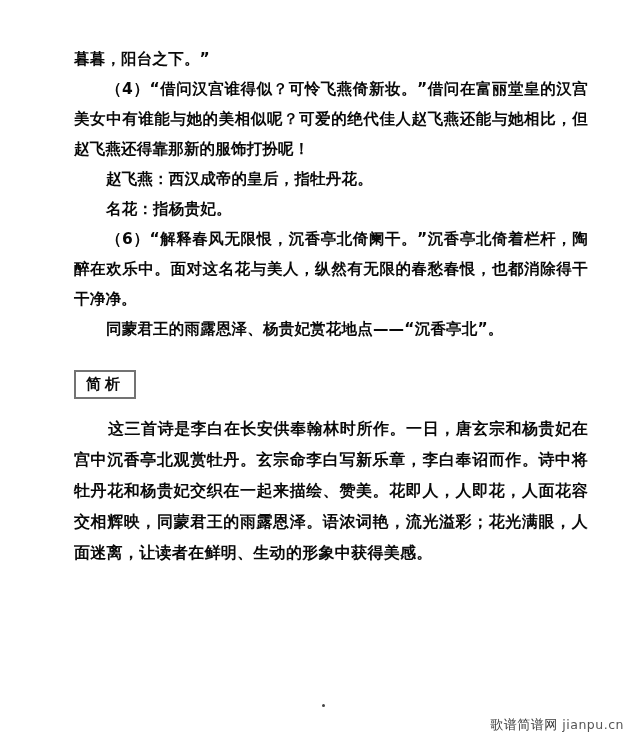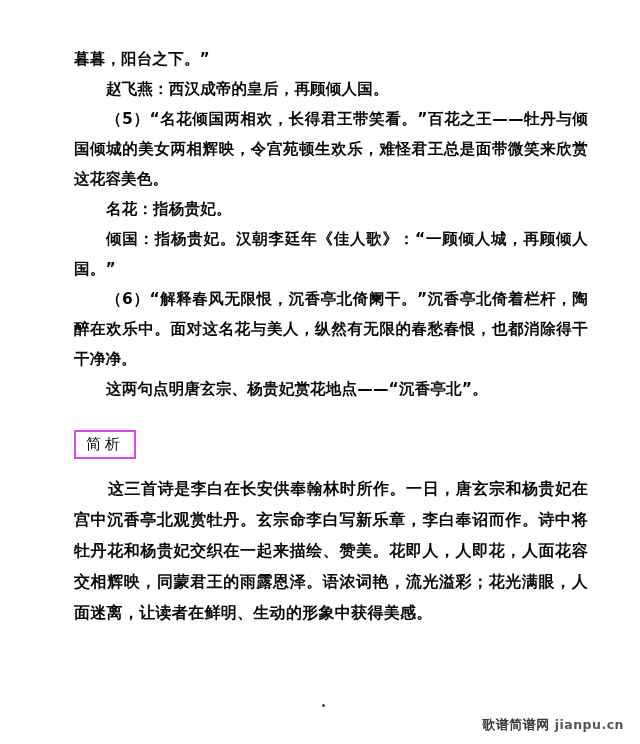--- a/index.html
+++ b/index.html
@@ -30,24 +30,24 @@
     letter-spacing: 0.2px;
     text-align: justify;
     margin: 0 0 0 0;
     font-weight: 600;
     color: #090909;
   }
   .indent1 { text-indent: 0; }
   .indent2 { text-indent: 32px; }
   .analysis-label {
     display: inline-block;
-    border: 2px solid #d946ef;
+    border: 2px solid #737373;
     padding: 2px 10px 3px 10px;
     font-size: 15px;
-    font-weight: 400;
+    font-weight: 700;
     letter-spacing: 4px;
     line-height: 20px;
     background: #fff;
   }
   .analysis-wrap {
     margin-top: 26px;
     margin-left: 0px;
   }
   .analysis-body {
     margin-top: 14px;
@@ -58,21 +58,21 @@
     font-weight: 600;
     letter-spacing: 0.3px;
   }
   .footer {
     position: absolute;
     right: 16px;
     bottom: 10px;
     font-size: 13px;
     color: #3a3a3a;
     letter-spacing: 0.5px;
-    font-weight: 700;
+    font-weight: 400;
   }
   .footer .site {
     color: #555;
     font-family: "DejaVu Sans", "Liberation Sans", sans-serif;
     font-size: 12.5px;
   }
   .dot {
     position: absolute;
     left: 322px;
     top: 704px;
@@ -81,26 +81,25 @@
     background: #444;
     border-radius: 50%;
   }
 </style>
 </head>
 <body>
 
 <div class="page">
 
   <p class="para indent1">暮暮，阳台之下。”</p>
-  <p class="para indent2">赵飞燕：西汉成帝的皇后，再顾倾人国。</p>
-  <p class="para indent2">（5）“名花倾国两相欢，长得君王带笑看。”百花之王——牡丹与倾国倾城的美女两相辉映，令宫苑顿生欢乐，难怪君王总是面带微笑来欣赏这花容美色。</p>
+  <p class="para indent2">（4）“借问汉宫谁得似？可怜飞燕倚新妆。”借问在富丽堂皇的汉宫美女中有谁能与她的美相似呢？可爱的绝代佳人赵飞燕还能与她相比，但赵飞燕还得靠那新的服饰打扮呢！</p>
+  <p class="para indent2">赵飞燕：西汉成帝的皇后，指牡丹花。</p>
   <p class="para indent2">名花：指杨贵妃。</p>
-  <p class="para indent2">倾国：指杨贵妃。汉朝李廷年《佳人歌》：“一顾倾人城，再顾倾人国。”</p>
   <p class="para indent2">（6）“解释春风无限恨，沉香亭北倚阑干。”沉香亭北倚着栏杆，陶醉在欢乐中。面对这名花与美人，纵然有无限的春愁春恨，也都消除得干干净净。</p>
-  <p class="para indent2">这两句点明唐玄宗、杨贵妃赏花地点——“沉香亭北”。</p>
+  <p class="para indent2">同蒙君王的雨露恩泽、杨贵妃赏花地点——“沉香亭北”。</p>
 
   <div class="analysis-wrap">
     <span class="analysis-label">简析</span>
     <p class="analysis-body">这三首诗是李白在长安供奉翰林时所作。一日，唐玄宗和杨贵妃在宫中沉香亭北观赏牡丹。玄宗命李白写新乐章，李白奉诏而作。诗中将牡丹花和杨贵妃交织在一起来描绘、赞美。花即人，人即花，人面花容交相辉映，同蒙君王的雨露恩泽。语浓词艳，流光溢彩；花光满眼，人面迷离，让读者在鲜明、生动的形象中获得美感。</p>
   </div>
 
 </div>
 
 <div class="dot"></div>
 

